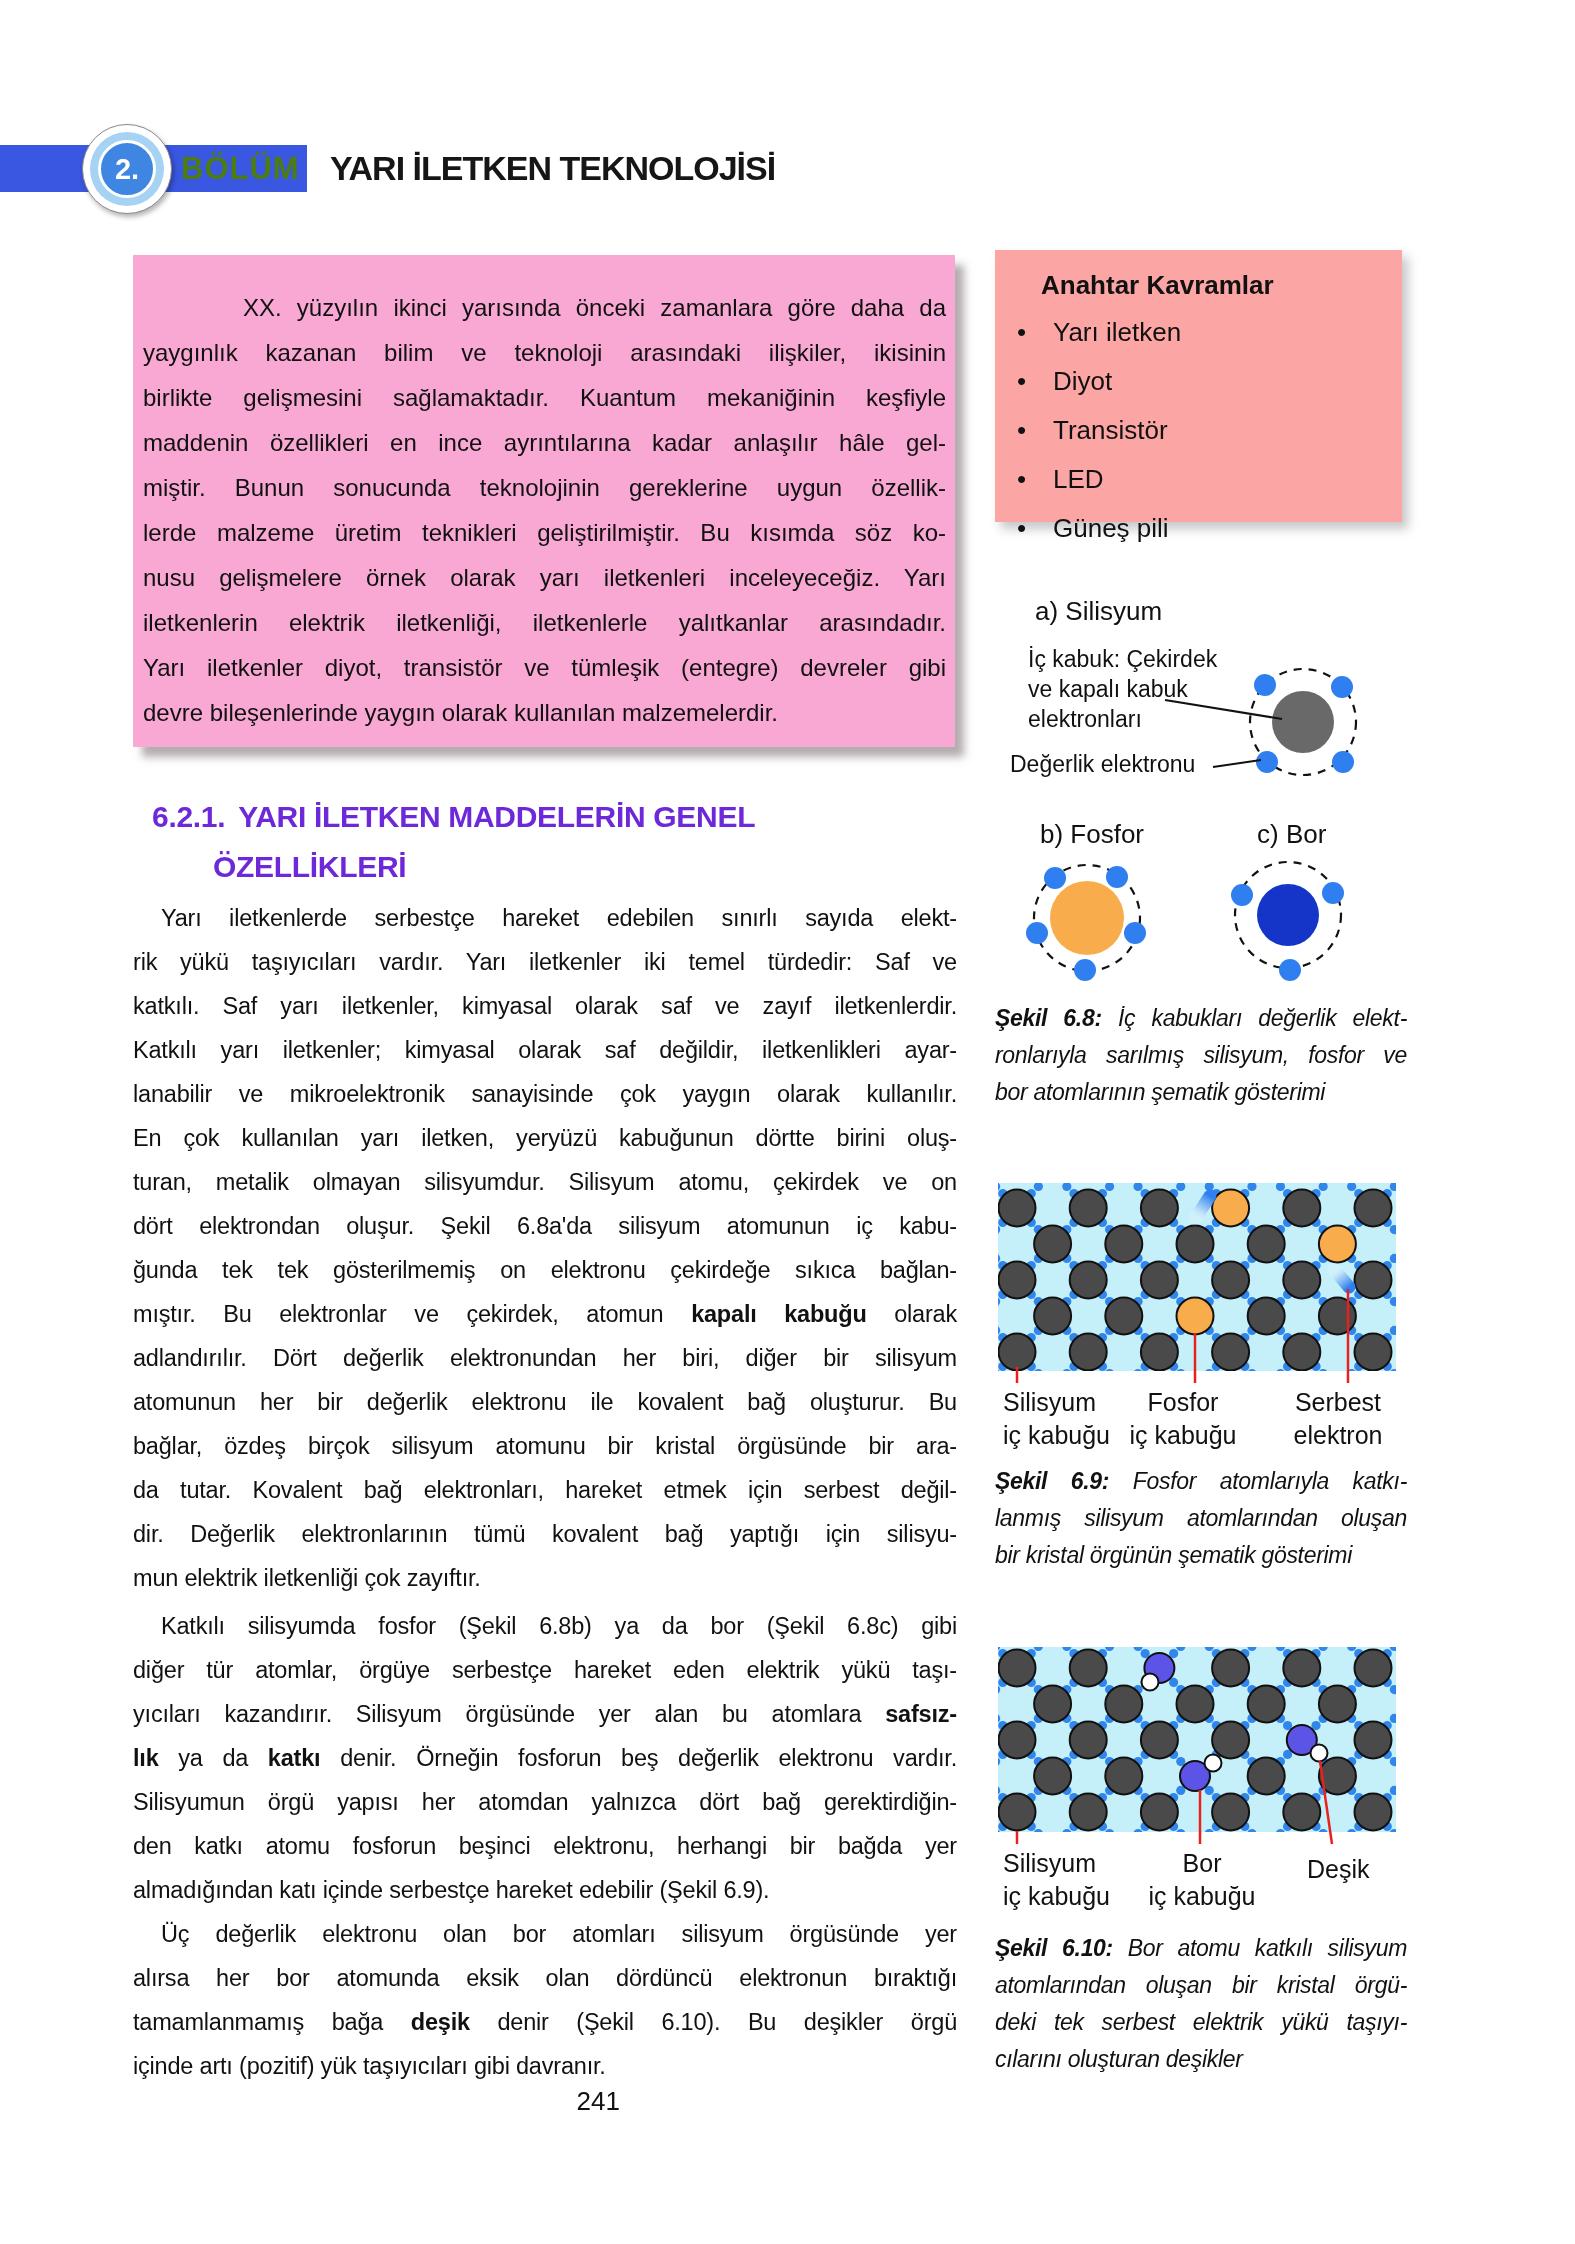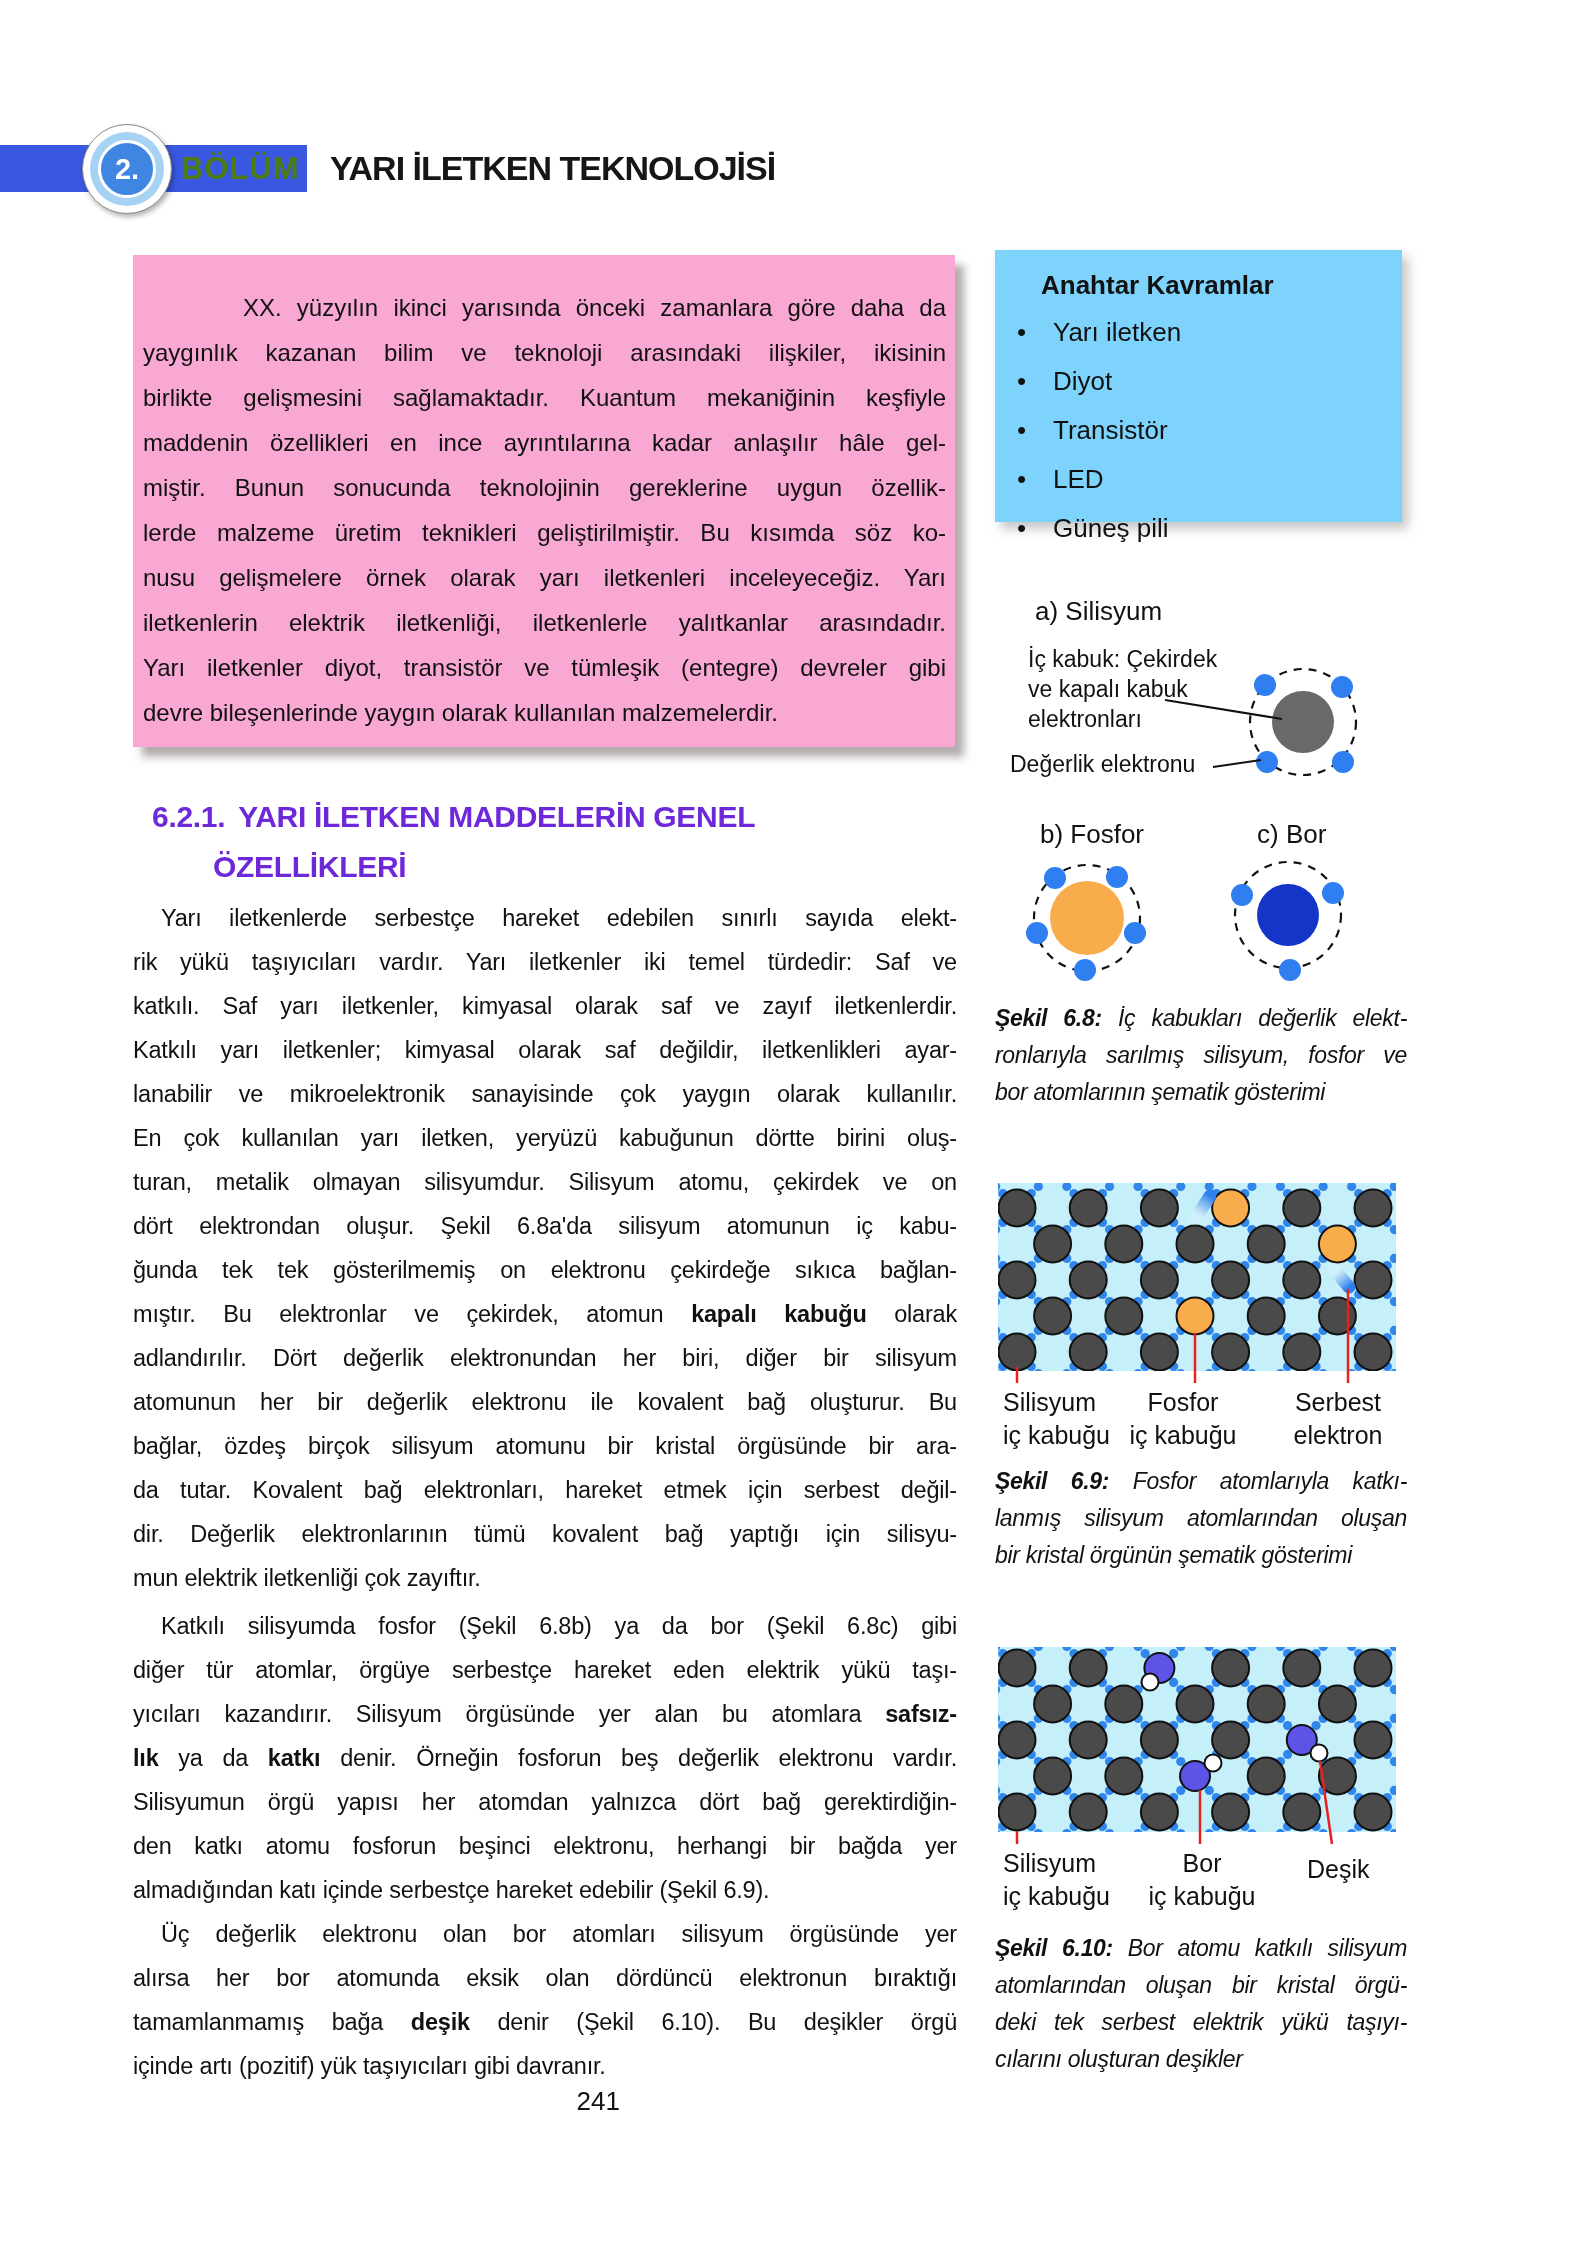--- a/index.html
+++ b/index.html
@@ -96,21 +96,21 @@
       <div class="jline">birlikte gelişmesini sağlamaktadır. Kuantum mekaniğinin keşfiyle</div>
       <div class="jline">maddenin özellikleri en ince ayrıntılarına kadar anlaşılır hâle gel-</div>
       <div class="jline">miştir. Bunun sonucunda teknolojinin gereklerine uygun özellik-</div>
       <div class="jline">lerde malzeme üretim teknikleri geliştirilmiştir. Bu kısımda söz ko-</div>
       <div class="jline">nusu gelişmelere örnek olarak yarı iletkenleri inceleyeceğiz. Yarı</div>
       <div class="jline">iletkenlerin elektrik iletkenliği, iletkenlerle yalıtkanlar arasındadır.</div>
       <div class="jline">Yarı iletkenler diyot, transistör ve tümleşik (entegre) devreler gibi</div>
       <div class="jline last">devre bileşenlerinde yaygın olarak kullanılan malzemelerdir.</div>
     </div>
 
-  <div class="abs keybox" style="background: #7dd3fc;">
+  <div class="abs keybox" style="background: #fca5a5;">
     <div class="keytitle">Anahtar Kavramlar</div>
     <div>
         <div class="keyitem">
           <span class="keybullet">•</span>
           <span>Yarı iletken</span>
         </div>
         <div class="keyitem">
           <span class="keybullet">•</span>
           <span>Diyot</span>
         </div>

